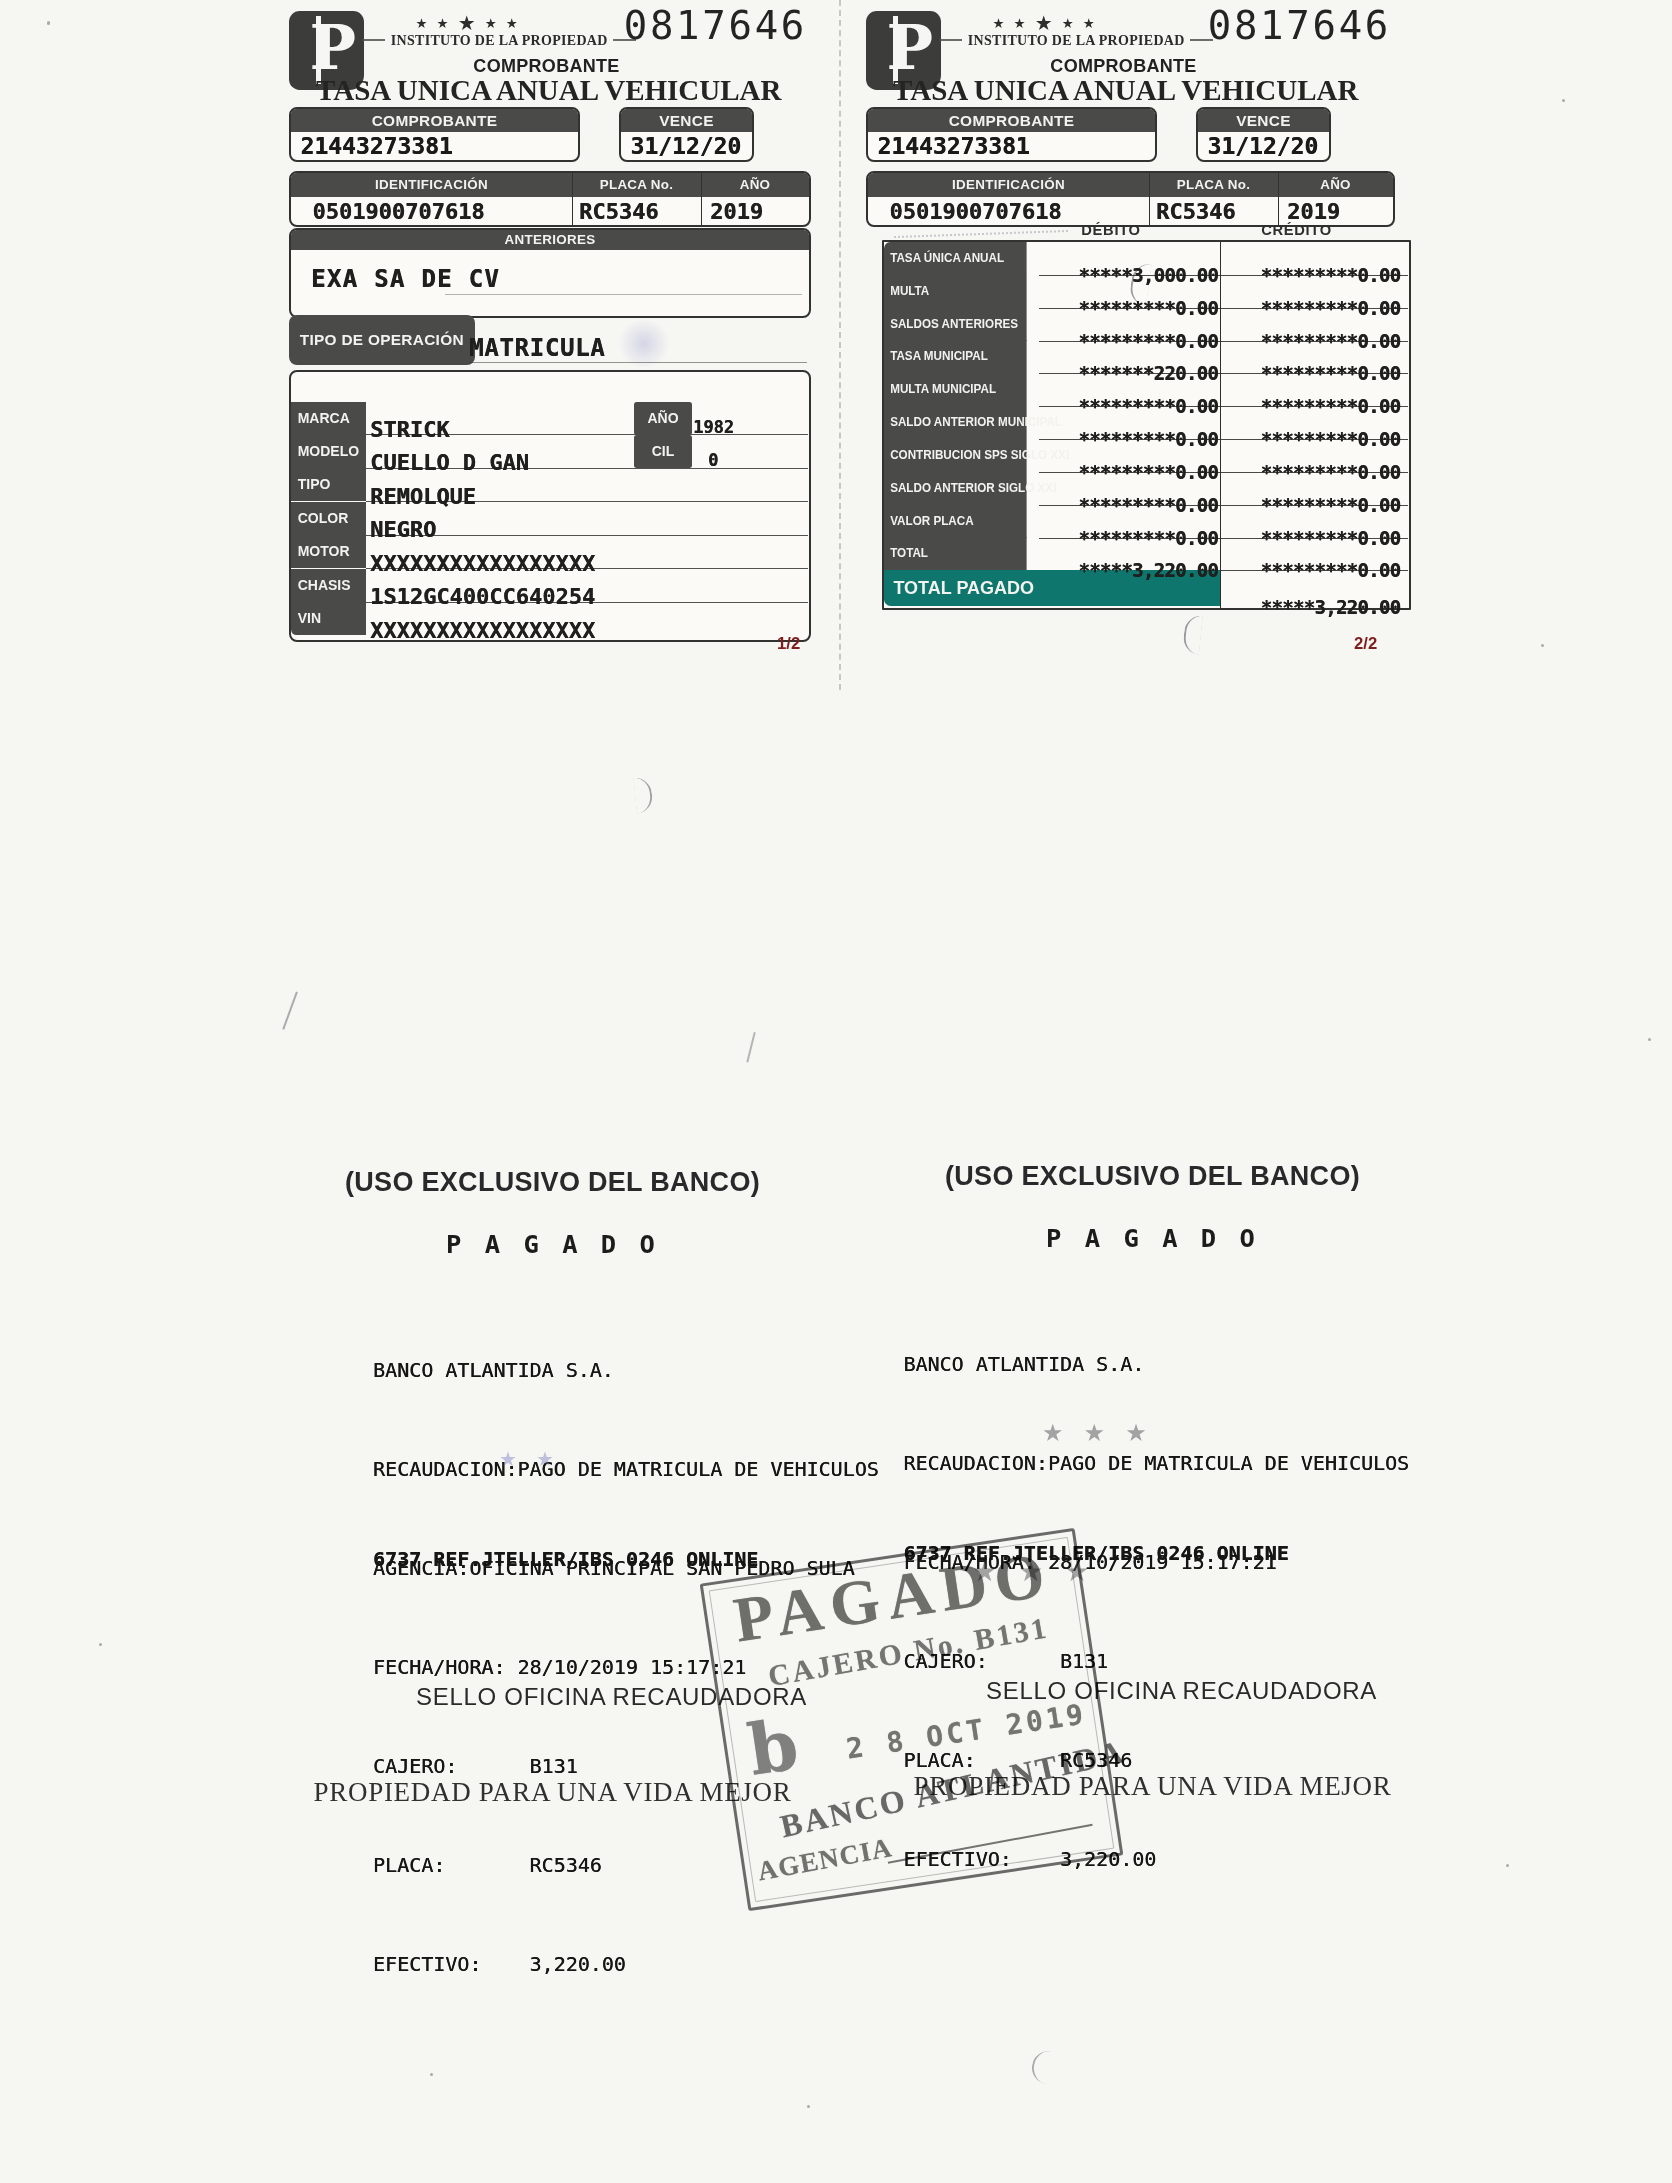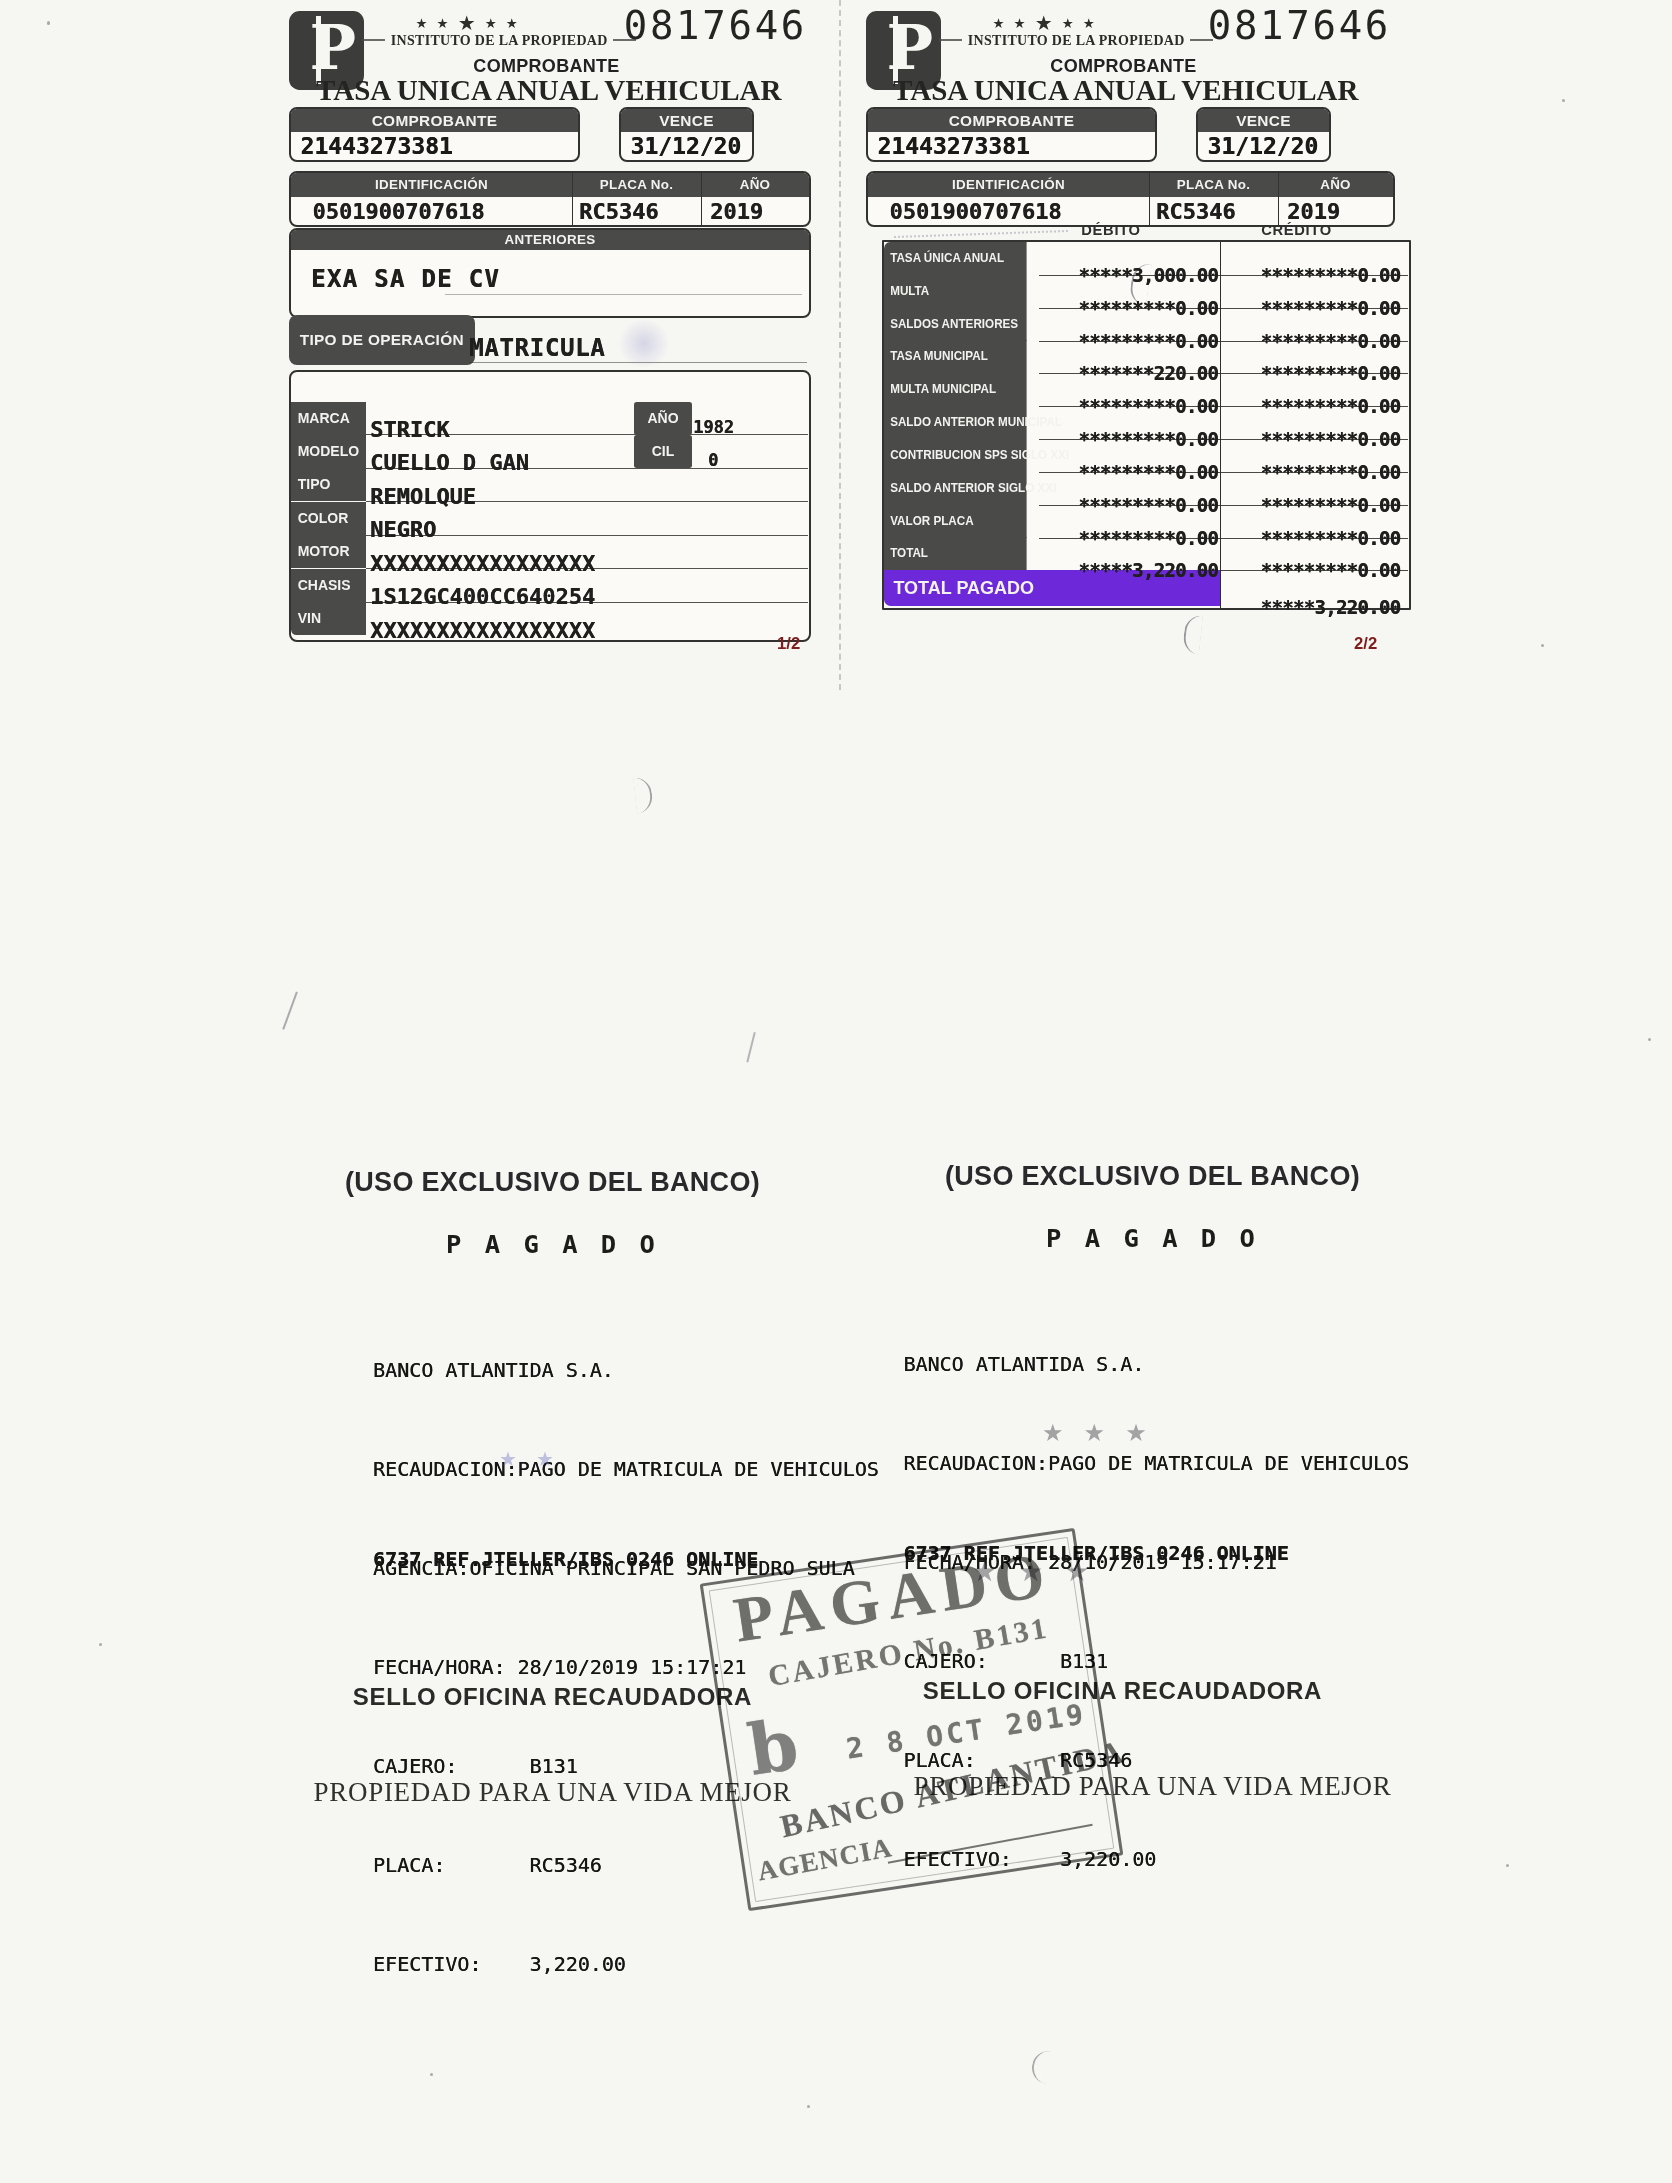--- a/index.html
+++ b/index.html
@@ -76,38 +76,38 @@
   .th-cred{left:336px;width:189px}
   .tablebox{left:16px;top:240px;width:100%;height:366px;border-radius:1px;overflow:visible}
   .trow{position:absolute;left:0;right:0;height:33px}
   .tlabel{position:absolute;left:0;top:0;bottom:0;width:155px;background:#4a4a48;color:#f2f2ef;font-weight:bold;font-size:12.7px;line-height:33px;padding-left:6.7px;box-sizing:border-box;white-space:nowrap;transform:scaleX(.92);transform-origin:left center;z-index:2}
   .trow.first .tlabel{border-radius:6.7px 0 0 0}
   .tline{position:absolute;left:155px;right:1.3px;bottom:-0.7px;border-top:1.3px solid rgba(40,40,38,.85);z-index:1}
   .tval{position:absolute;bottom:-11.4px;font-family:"DejaVu Sans Mono",monospace;font-weight:bold;font-size:19px;letter-spacing:-0.7px;z-index:3;white-space:nowrap;text-shadow:0.4px 0 0 currentColor}
   .tval.deb{right:191px}
   .tval.cred{right:8.7px}
   .tdiv{position:absolute;left:336px;top:0;height:366px;width:1.3px;background:#2e2e2c;z-index:4}
-  .tp-bar{position:absolute;left:0;top:328px;width:337px;height:36px;background:#6d28d9;color:#f2f2ef;font-weight:bold;font-size:18px;line-height:36px;padding-left:9.4px;box-sizing:border-box;border-radius:0 0 0 6.7px;z-index:2}
+  .tp-bar{position:absolute;left:0;top:328px;width:337px;height:36px;background:#0f766e;color:#f2f2ef;font-weight:bold;font-size:18px;line-height:36px;padding-left:9.4px;box-sizing:border-box;border-radius:0 0 0 6.7px;z-index:2}
   .tp-val{position:absolute;right:8.7px;top:354px;font-family:"DejaVu Sans Mono",monospace;font-weight:bold;font-size:19px;letter-spacing:-0.7px;z-index:5;text-shadow:0.4px 0 0 currentColor}
 
   .page-num{position:absolute;left:488px;top:634px;font-weight:bold;font-size:16.7px;color:#7f1d1d}
 
   .mid-dash{position:absolute;left:839px;top:0;height:690px;border-left:2px dashed rgba(90,90,90,.3)}
 
   
   .bank-block{position:absolute;width:509px;height:677px}
   #bank-left{left:298px;top:1162px}
   #bank-right{left:898px;top:1156px}
   .uso{position:absolute;top:5.4px;left:0;width:100%;text-align:center;font-size:27px;font-weight:bold;color:#29292b;letter-spacing:0.3px;white-space:nowrap}
   .pagado-line{position:absolute;top:67px;left:0;width:100%;text-align:center;font-family:"DejaVu Sans Mono",monospace;font-weight:bold;font-size:25.5px;letter-spacing:4px;color:#1c1c1a}
   .blines{position:absolute;top:126px;font-family:"DejaVu Sans Mono",monospace;font-weight:normal;font-size:20px;line-height:33px;white-space:pre;color:#161614;text-shadow:0.3px 0 0 currentColor}
   .bref{position:absolute;top:385px;font-family:"DejaVu Sans Mono",monospace;font-weight:bold;font-size:20px;white-space:pre;color:#161614;text-shadow:0.3px 0 0 currentColor}
   #bank-left .blines,#bank-left .bref{left:75px}
   #bank-right .blines,#bank-right .bref{left:5.4px}
-  .sello{position:absolute;top:521px;left:0;width:100%;text-align:center;font-size:24px;font-weight:bold;letter-spacing:0.7px;color:#2a2a28;white-space:nowrap}
+  .sello{position:absolute;top:521px;left:0;width:100%;text-align:right;font-size:24px;font-weight:normal;letter-spacing:0.7px;color:#2a2a28;white-space:nowrap}
   #bank-right .sello{transform:translateX(-30px)}
   .lema{position:absolute;top:615px;left:0;width:100%;text-align:center;font-family:"Liberation Serif",serif;font-size:27px;letter-spacing:0.7px;color:#30302e;white-space:nowrap}
   .fstars{position:absolute;font-size:24px;letter-spacing:6.7px;white-space:nowrap}
   .fstars.blue{color:rgba(110,110,190,.4)}
   .fstars.gray{color:rgba(80,80,85,.5)}
 
   
   #stamp{position:absolute;left:722px;top:1554px;width:379px;height:331px;transform:rotate(-8.5deg);color:#3a3a38;mix-blend-mode:multiply;opacity:.88}
   #stamp *{text-shadow:0 0 0.8px rgba(60,60,58,.6)}
   .stamp-border{position:absolute;inset:0;border:3.3px solid rgba(48,48,46,.8);border-radius:2.7px}

